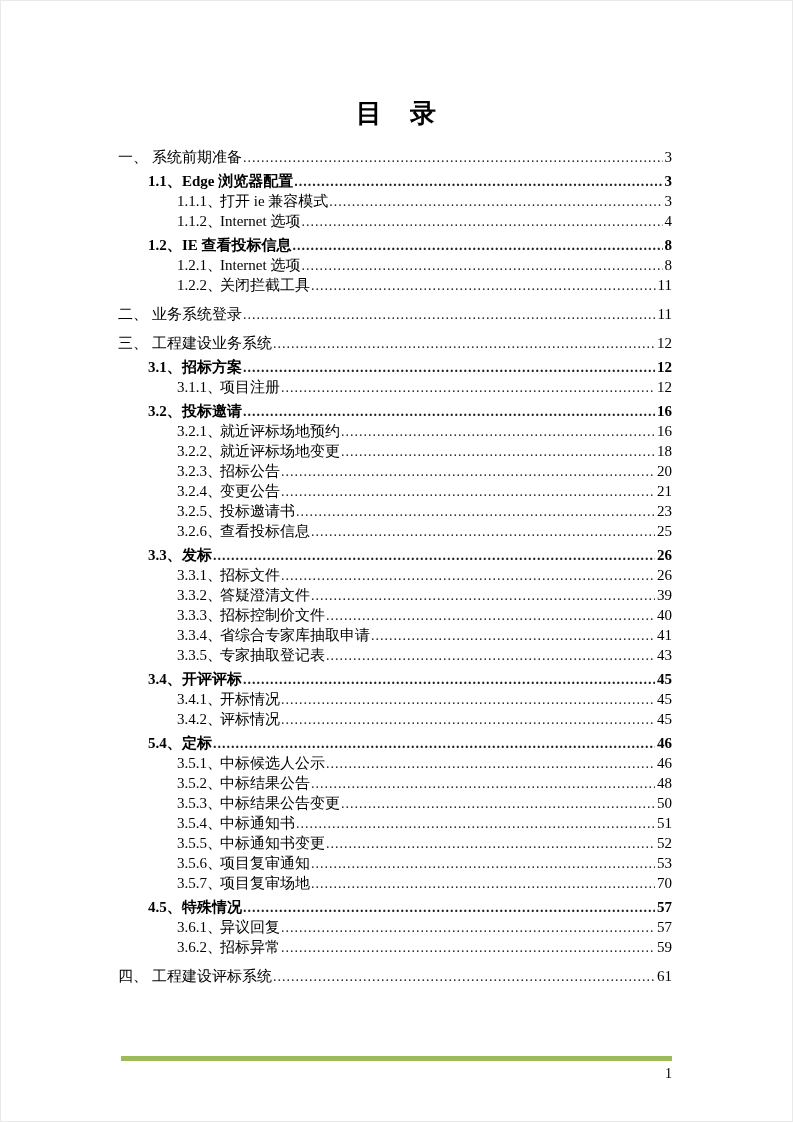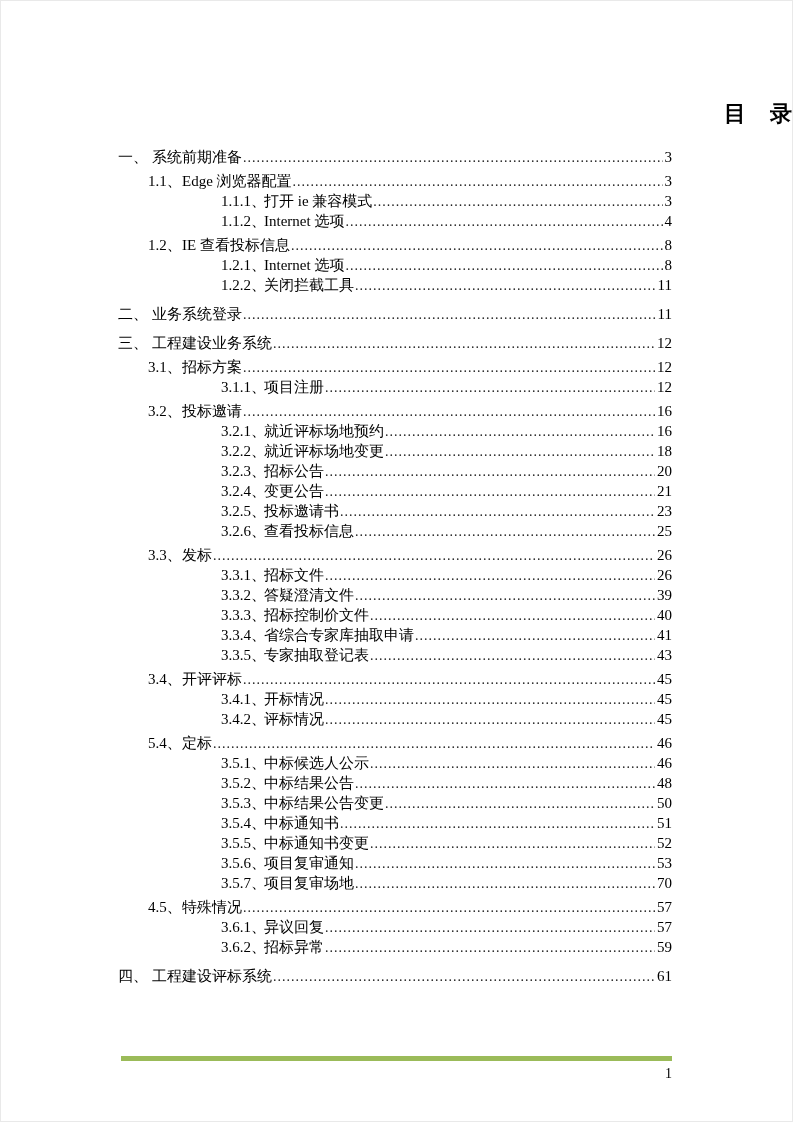--- a/index.html
+++ b/index.html
@@ -11,22 +11,22 @@
     overflow: hidden;
   }
   .page {
     position: absolute; inset: 0;
     background: #fff;
     box-shadow: inset 0 0 0 1px #e9e9e9;
   }
   .doc-title {
     margin: 0;
     padding-top: 99px;
-    text-align: right;
-    font-size: 22px;
+    text-align: center;
+    font-size: 26px;
     font-weight: bold;
     letter-spacing: 1px;
     line-height: 30px;
   }
   .toc {
     position: absolute;
     left: 118px;
     top: 147px;
     width: 554px; 
   }
@@ -34,26 +34,26 @@
     display: flex;
     align-items: baseline;
     height: 20px;
     line-height: 20px;
     font-size: 15px;
     white-space: nowrap;
     cursor: pointer;
   }
   .toc-row.lvl1 { margin-top: 9px; margin-bottom: 2px; }
   .toc-row.lvl1:first-child { margin-top: 0; }
-  .toc-row.lvl2 { margin-top: 4px; padding-left: 30px; }
+  .toc-row.lvl2 { margin-top: 4px; padding-left: 30px; font-weight: bold; }
   .toc-row.lvl3 { padding-left: 59px; }
   .toc-row .num { flex: none; }
   .toc-row.lvl1 .num { width: 34px; }
   .toc-row.lvl2 .num { width: 34px; }
-  .toc-row.lvl3 .num { width: 43px; margin-left: 44px; }
+  .toc-row.lvl3 .num { width: 43px; }
   .toc-row .label { flex: none; }
   .toc-row .dots {
     flex: 1 1 auto;
     overflow: hidden;
     margin: 0 1px;
     color: #222;
   }
   .toc-row .dots::after {
     content: "................................................................................................................................................................................................................";
     font-size: 14px;

